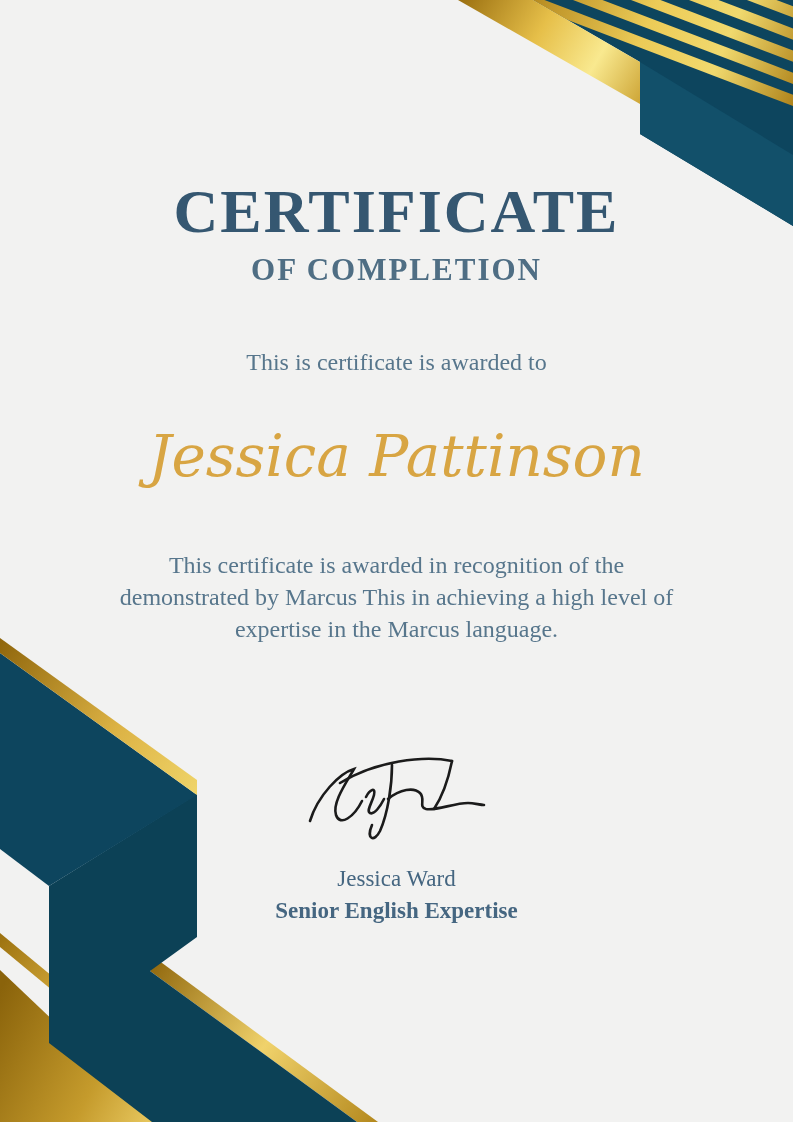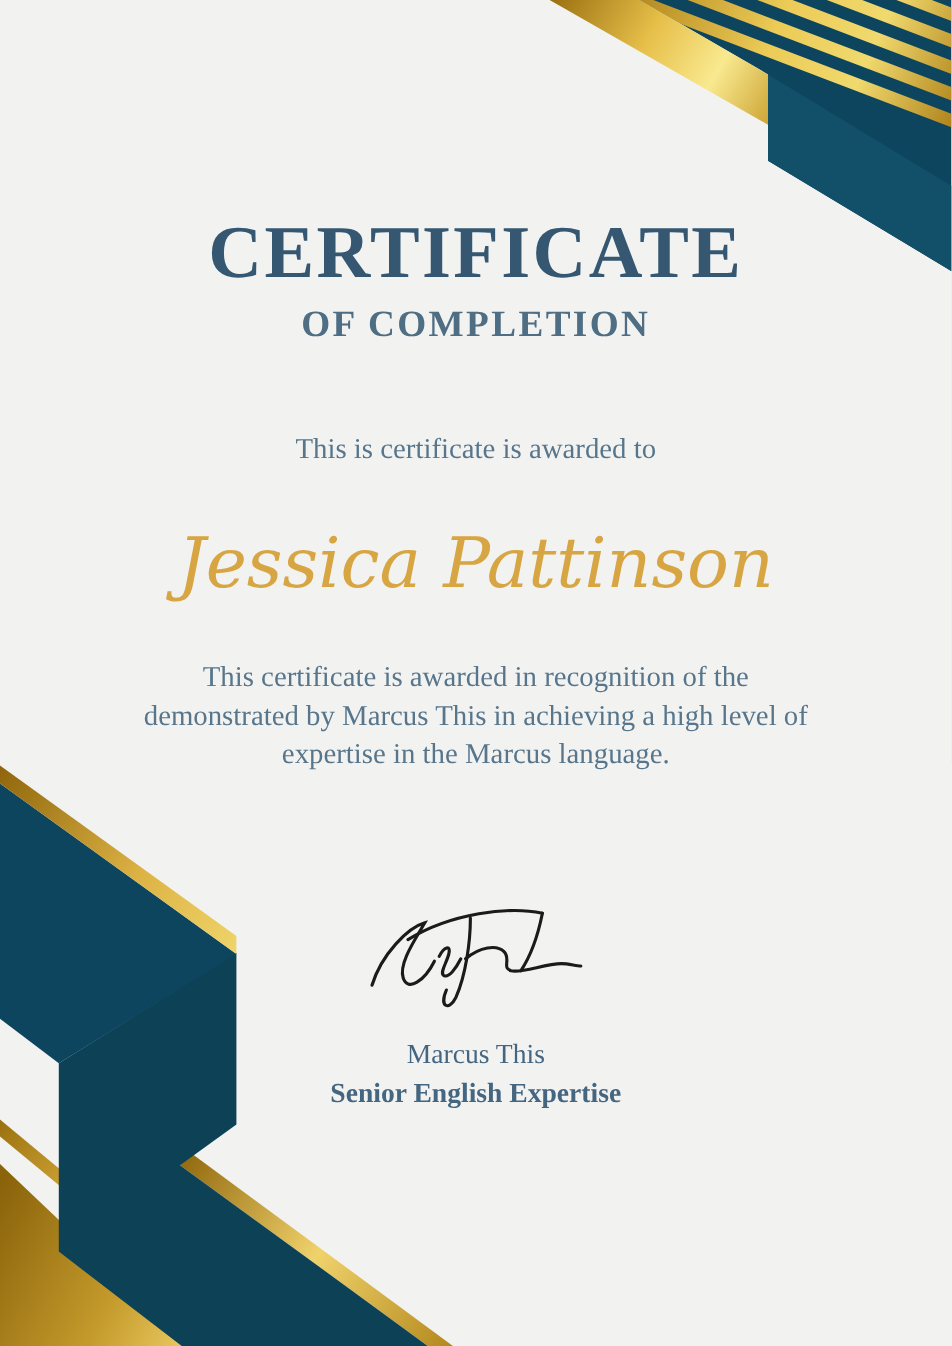--- a/index.html
+++ b/index.html
@@ -46,25 +46,24 @@
     font-size: 31px;
     font-weight: 700;
     letter-spacing: 2px;
     color: var(--subtitle-color, #4f6e84);
   }
 
   .award-line {
     top: 349px;
     font-size: 24px;
     color: var(--body-color, #5a7890);
-    margin-top: 13px;
   }
 
   .recipient {
-    top: 435px;
+    top: 422px;
     font-size: 58px;
     font-style: italic;
     font-family: "DejaVu Serif", serif;
     color: var(--gold, #d8a543);
   }
 
   .body-par {
     position: absolute;
     top: 549px;
     left: 0;
@@ -183,17 +182,17 @@
           <path d="M14,78 C22,52 44,30 58,26 C50,40 36,60 40,72 C44,84 58,74 66,58"></path>
           <path d="M70,54 C74,46 80,44 78,52 C76,60 70,68 74,70 C78,72 84,64 88,56"></path>
           <path d="M96,22 C96,42 92,70 84,88 C78,100 70,96 76,82"></path>
           <path d="M44,40 C80,18 128,12 156,18"></path>
           <path d="M156,18 C152,38 146,54 138,66"></path>
           <path d="M92,56 C104,46 118,44 124,50 C130,56 122,64 130,66 C140,68 158,60 172,60 C178,60 184,62 188,62"></path>
         </g>
       </svg>
     </div>
 
-    <div class="center-line signer-name">Marcus This</div>
+    <div class="center-line signer-name">Jessica Ward</div>
     <div class="center-line signer-title">Senior English Expertise</div>
   </div>
 
 </div>
 
 </body></html>

